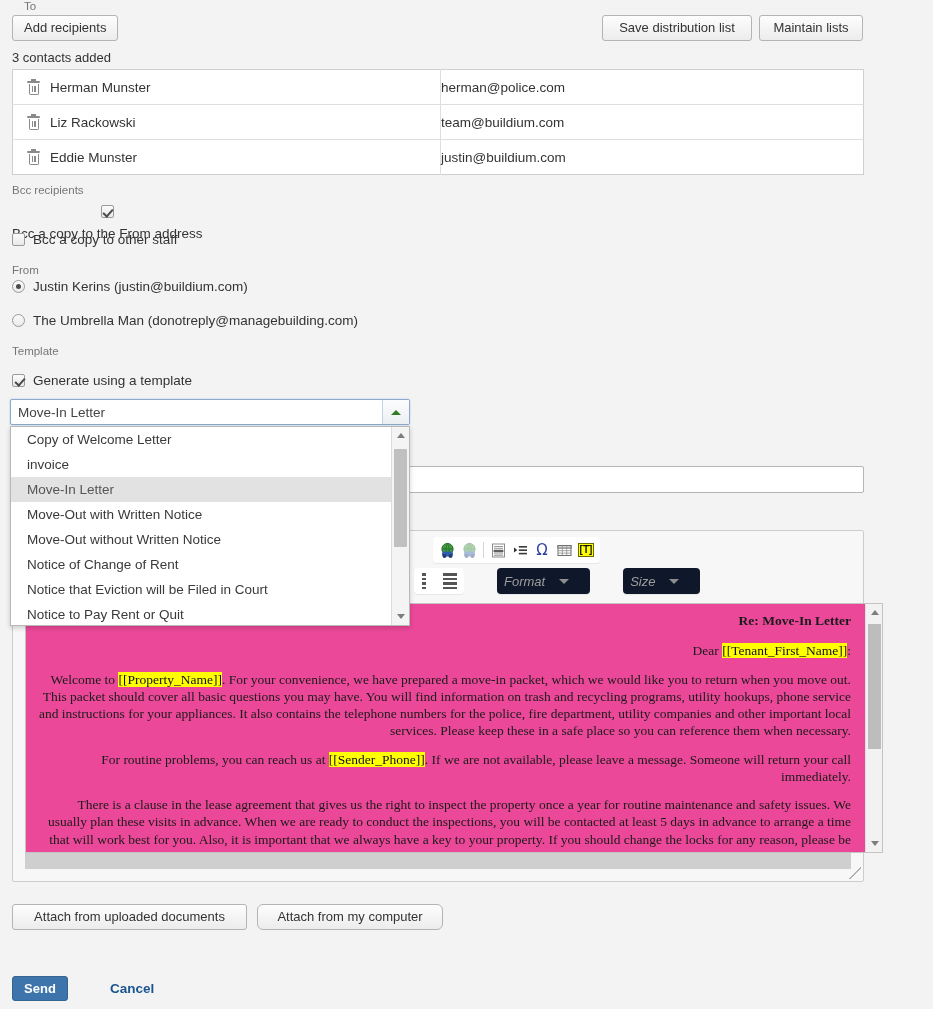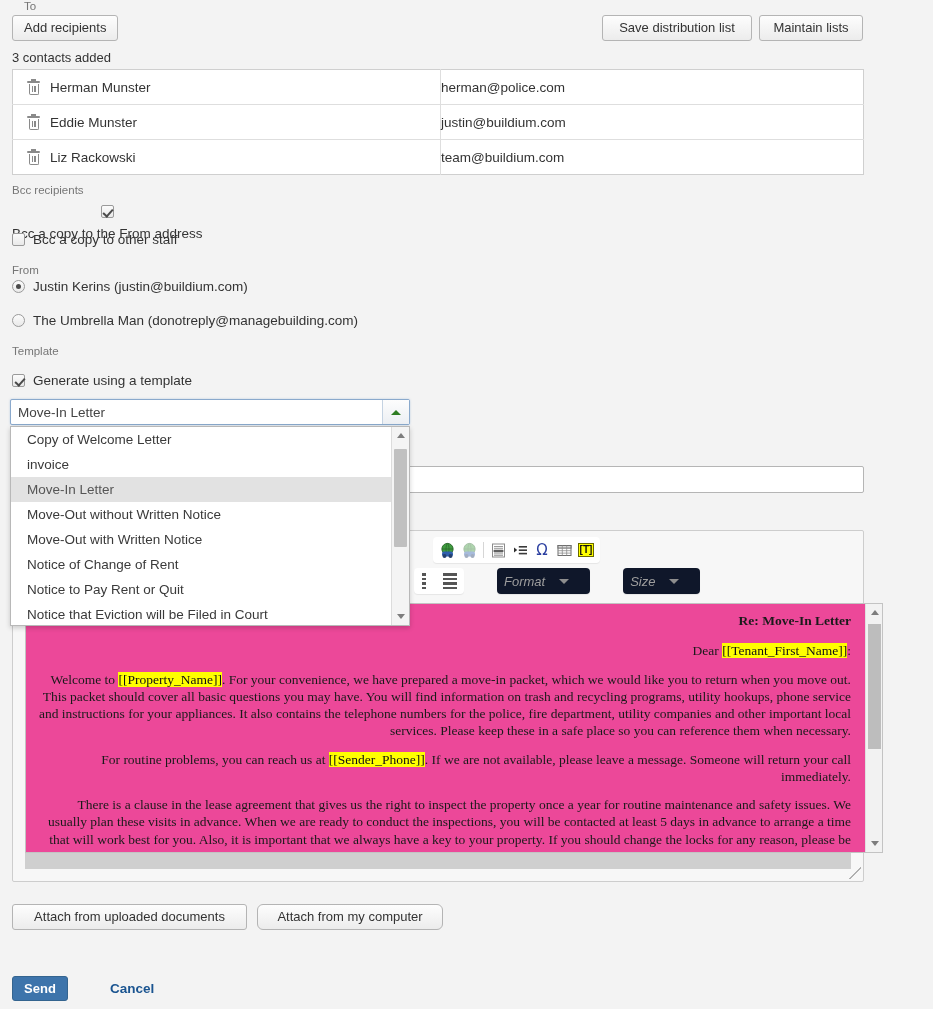--- a/index.html
+++ b/index.html
@@ -215,36 +215,36 @@
       </td>
       <td class="c-email">herman@police.com</td>
     </tr>
     <tr>
       <td class="c-name">
         <div class="name-cell">
           <span class="trash-icon">
               <span class="lid"></span>
               <span class="can"></span>
             </span>
-          <span>Eddie Munster</span>
+          <span>Liz Rackowski</span>
         </div>
       </td>
-      <td class="c-email">justin@buildium.com</td>
+      <td class="c-email">team@buildium.com</td>
     </tr>
     <tr>
       <td class="c-name">
         <div class="name-cell">
           <span class="trash-icon">
               <span class="lid"></span>
               <span class="can"></span>
             </span>
-          <span>Liz Rackowski</span>
+          <span>Eddie Munster</span>
         </div>
       </td>
-      <td class="c-email">team@buildium.com</td>
+      <td class="c-email">justin@buildium.com</td>
     </tr>
   </tbody>
 </table>
 
 <div id="bcc-label" class="field-label" style="margin-left:0;">Bcc recipients</div>
 <div id="bcc-row-1" class="check-row">
   <span class="cb checked"></span>
   <span>Bcc a copy to the From address</span>
 </div>
 <div id="bcc-row-2" class="check-row">
@@ -273,25 +273,25 @@
   <span id="combo-arrow-btn">
       <span class="tri-up"></span>
     </span>
 </div>
 
 <div id="template-dropdown">
   <div id="dd-options">
     <div class="dd-item">Copy of Welcome Letter</div>
     <div class="dd-item">invoice</div>
     <div class="dd-item selected">Move-In Letter</div>
+    <div class="dd-item">Move-Out with Written Notice</div>
     <div class="dd-item">Move-Out without Written Notice</div>
-    <div class="dd-item">Move-Out with Written Notice</div>
     <div class="dd-item">Notice of Change of Rent</div>
+    <div class="dd-item">Notice that Eviction will be Filed in Court</div>
     <div class="dd-item">Notice to Pay Rent or Quit</div>
-    <div class="dd-item">Notice that Eviction will be Filed in Court</div>
   </div>
   <div id="dd-scroll">
     <div class="sb-arrow up">
         <span class="sb-up-tri"></span>
       </div>
     <div id="dd-thumb"></div>
     <div class="sb-arrow down">
         <span class="sb-down-tri"></span>
       </div>
   </div>

